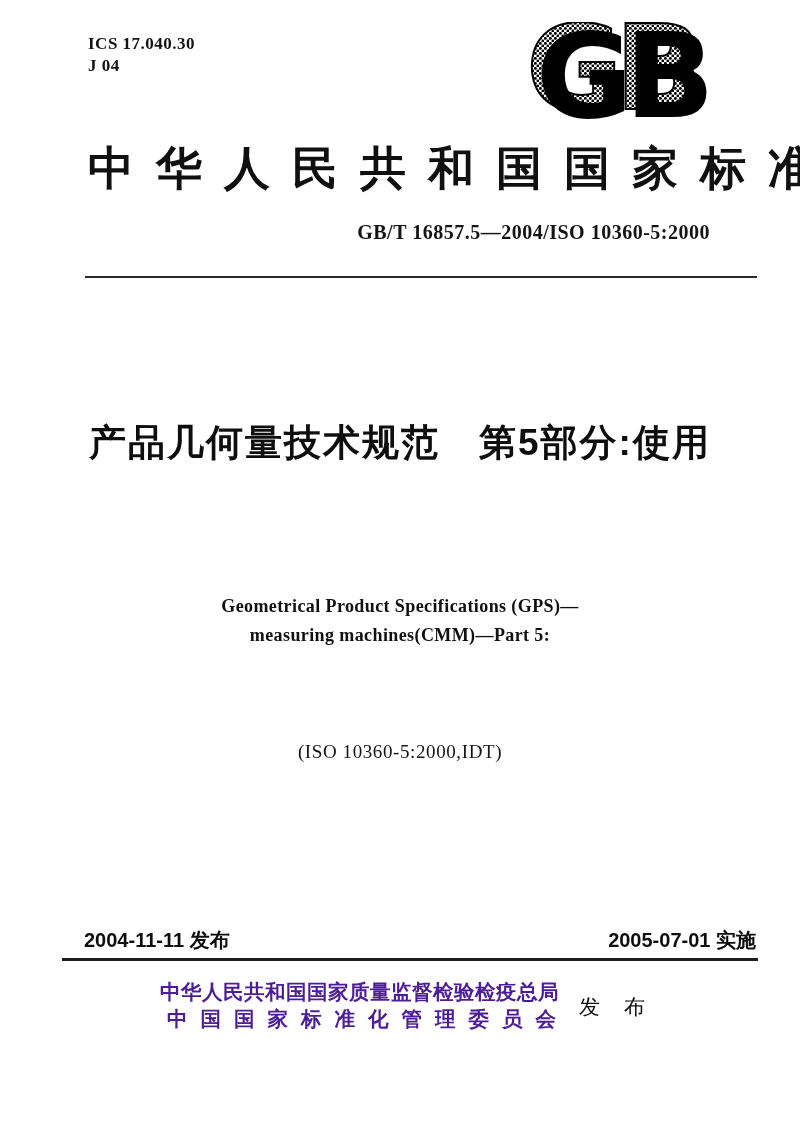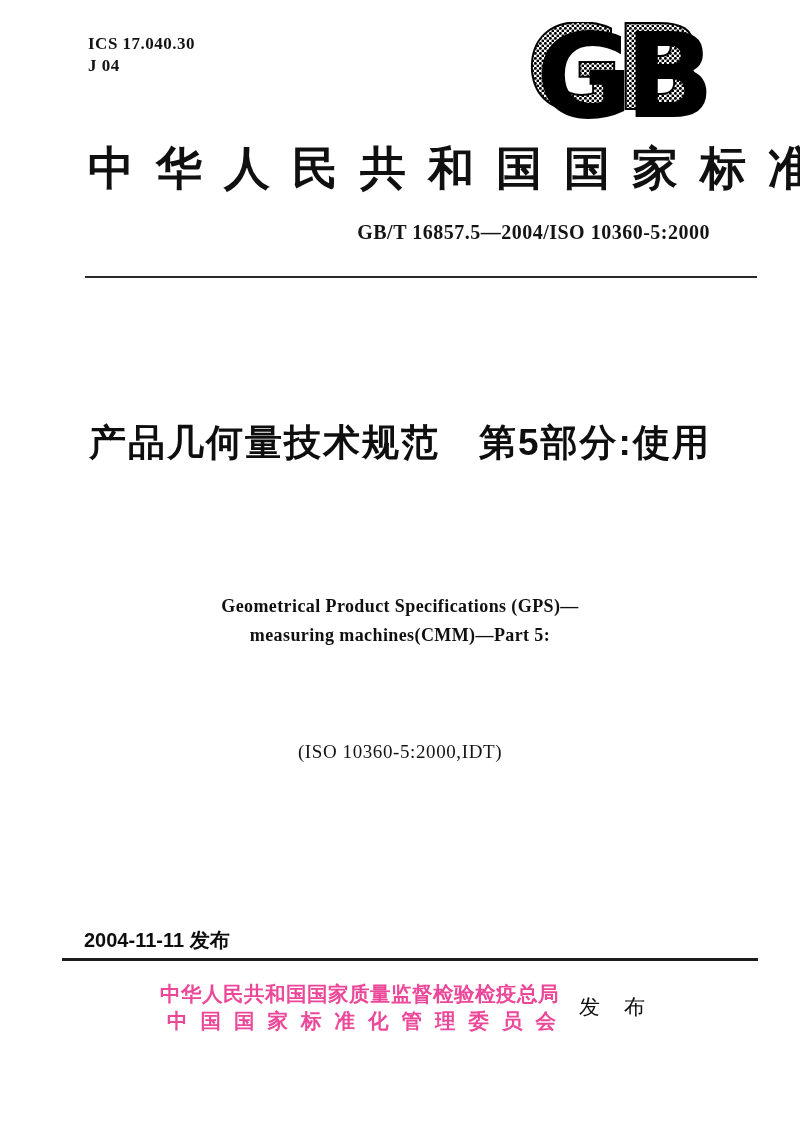--- a/index.html
+++ b/index.html
@@ -132,23 +132,23 @@
   .issuer-row {
     position: absolute;
     left: 0; top: 980px;
     width: 100%;
     display: flex;
     justify-content: center;
     align-items: center;
     padding-left: 14px;
   }
   .issuer-col {
-    font-family: Liberation Sans, sans-serif;
-    font-weight: bold;
-    color: #ec4899;
+    font-family: Liberation Mono, monospace;
+    font-weight: bold;
+    color: #4c1d95;
   }
   .issuer-line1 {
     font-size: 20.5px;
     line-height: 27px;
     letter-spacing: 0.5px;
     white-space: nowrap;
   }
   .issuer-line2 {
     font-size: 20.5px;
     line-height: 27px;
@@ -201,20 +201,21 @@
 
   <div class="title-en">
     <div>Geometrical Product Specifications (GPS)—</div>
     <div>measuring machines(CMM)—Part 5:</div>
   </div>
 
   <div class="iso-ref">(ISO 10360-5:2000,IDT)</div>
 
   <div class="dates-row">
     <span>2004-11-11 发布</span>
+    <span>2005-07-01 实施</span>
   </div>
 
   <div class="rule-thick"></div>
 
   <div class="issuer-row">
     <div class="issuer-col">
       <div class="issuer-line1">中华人民共和国国家质量监督检验检疫总局</div>
       <div class="issuer-line2">中国国家标准化管理委员会</div>
     </div>
     <div class="publish-label">发 布</div>

